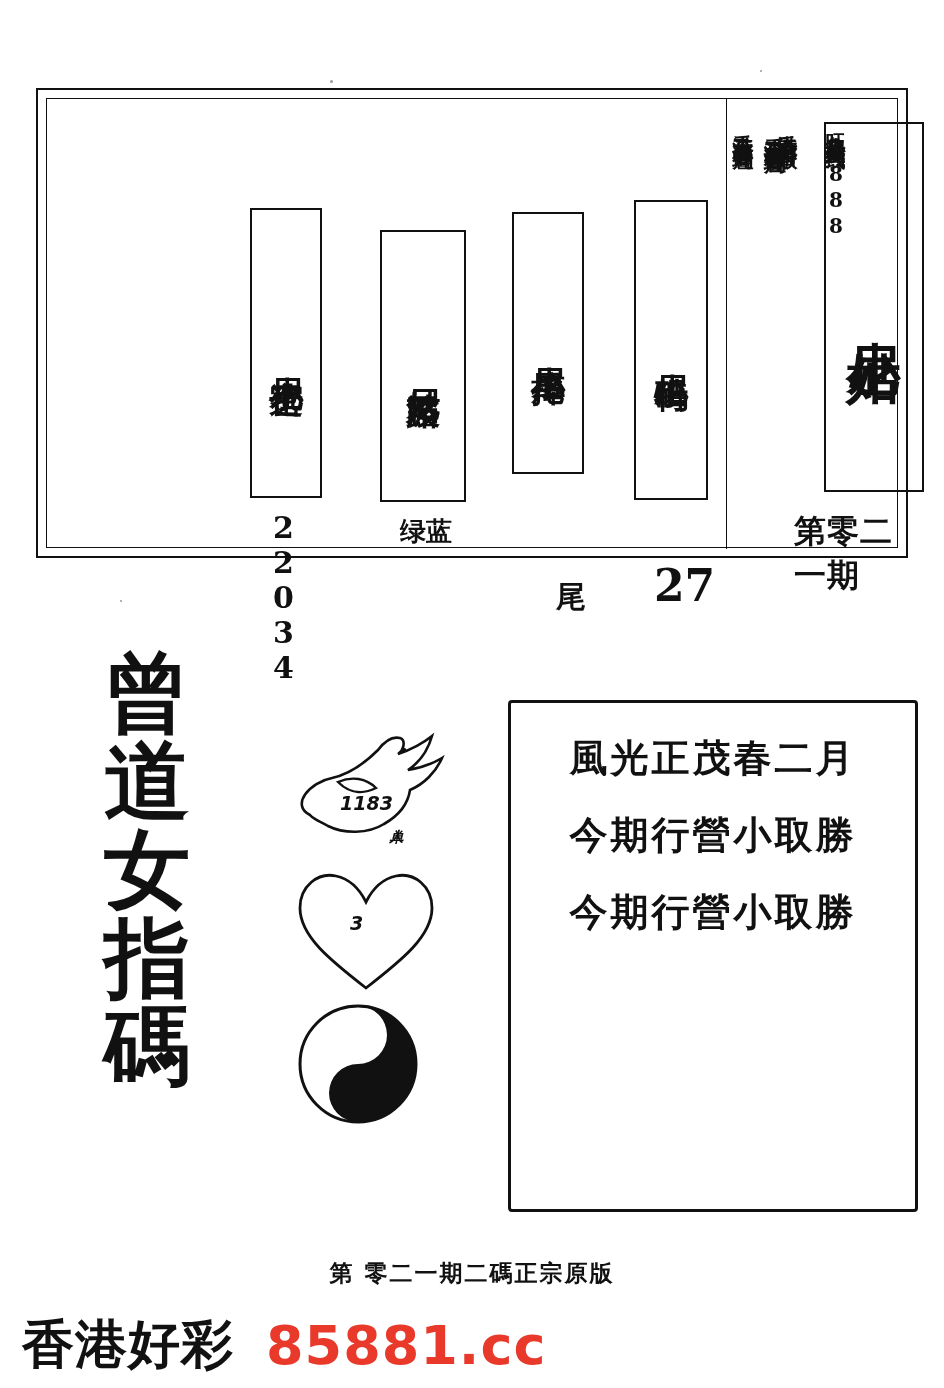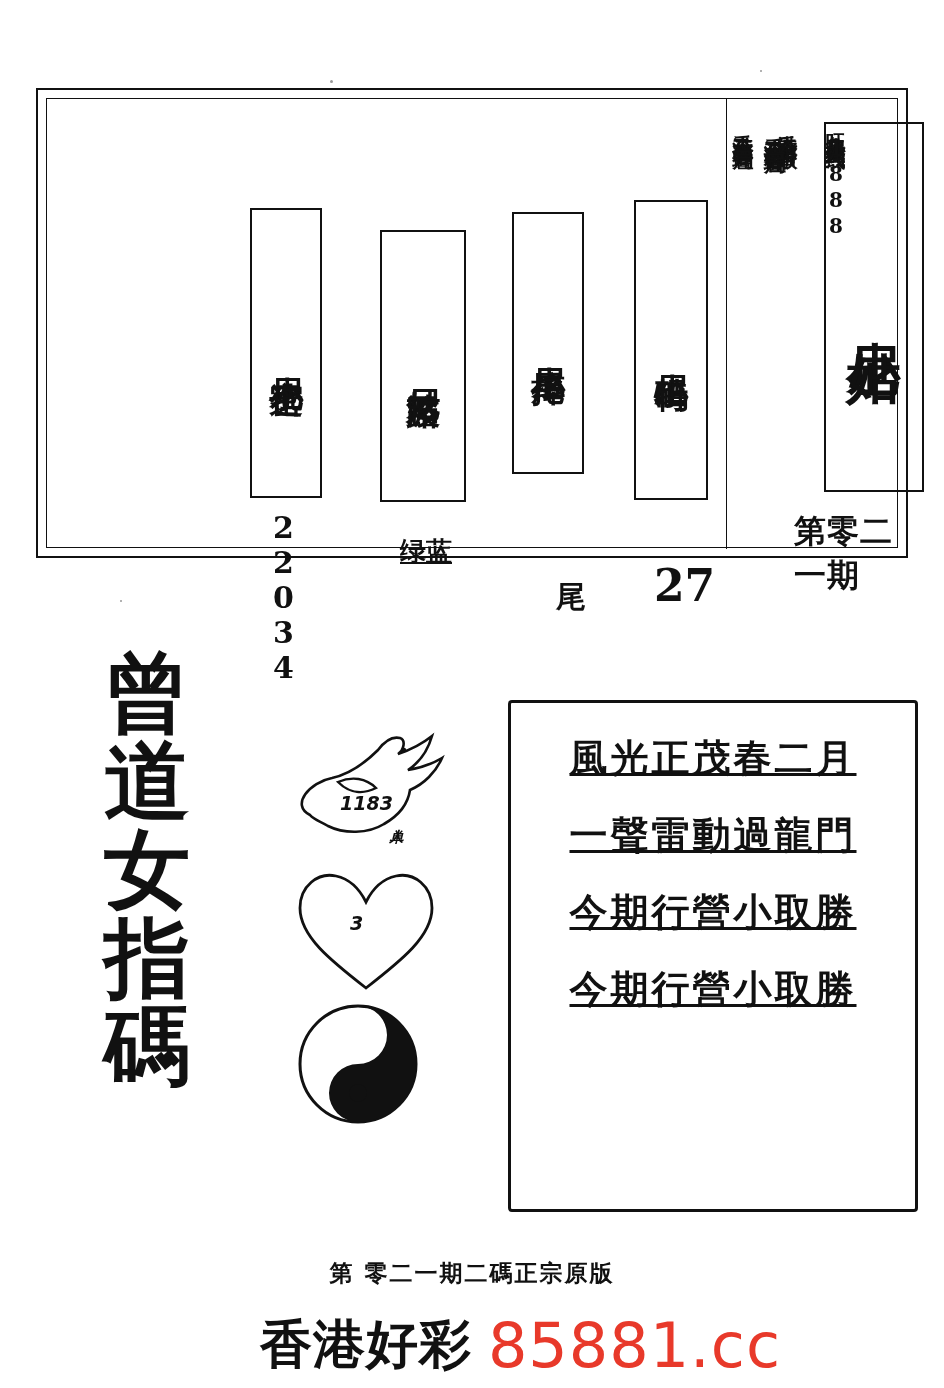--- a/index.html
+++ b/index.html
@@ -70,21 +70,21 @@
   #box-cuiwei{left:474px;top:122px;width:72px;height:262px;}
   #box-tema{left:596px;top:110px;width:74px;height:300px;}
 
   .tbox-label{
     position:absolute;
     font-size:26px;font-weight:bold;
     writing-mode:vertical-rl;text-orientation:upright;
     white-space:nowrap;
   }
   #lbl-22034{left:228px;top:420px;font-size:30px;}
-  #lbl-lvlan{left:362px;top:444px;writing-mode:horizontal-tb;font-size:26px;text-decoration:underline;}
+  #lbl-lvlan{left:362px;top:424px;writing-mode:horizontal-tb;font-size:26px;}
   #lbl-wei{left:512px;top:470px;font-size:30px;}
   #lbl-27{left:616px;top:470px;writing-mode:horizontal-tb;font-size:44px;font-weight:bold;}
 
   
   .right-org{
     position:absolute;left:726px;top:30px;height:360px;
     font-size:22px;font-weight:bold;
   }
   .right-title-box{
     position:absolute;left:786px;top:32px;width:100px;height:370px;
@@ -122,52 +122,51 @@
   }
   #num-dove{left:60px;top:92px;}
   #num-dan{left:108px;top:118px;font-size:14px;writing-mode:vertical-rl;text-orientation:upright;}
   #num-heart{left:70px;top:212px;}
   #num-yin{left:52px;top:336px;font-size:20px;color:#fff;}
 
   .poem-box{
     position:absolute;left:508px;top:700px;width:410px;height:512px;
     border:3px solid #111;border-radius:4px;box-sizing:border-box;
     padding:30px 18px 10px 18px;
-    text-decoration:underline;
   }
   .poem-line{
     font-size:38px;
     font-weight:bold;
     text-align:center;
     letter-spacing:3px;
     margin-bottom:26px;
     font-family:"DejaVu Serif", serif;
     white-space:nowrap;
   }
 
   .footer-note{
     position:absolute;left:0;top:1258px;width:944px;text-align:center;
     font-size:23px;font-weight:bold;letter-spacing:2px;
   }
 
   
   .wm{
     position:absolute;left:0;bottom:0;width:781px;height:86px;
-    display:flex;align-items:center;justify-content:flex-end;
+    display:flex;align-items:center;
   }
   .wm-cn{
     margin-left:22px;
     font-size:52px;font-weight:bold;
     color:#111;
     letter-spacing:1px;
     font-family:"DejaVu Sans", sans-serif;
   }
   .wm-num{
-    margin-left:16px;
-    font-size:62px;font-weight:normal;
+    margin-left:32px;
+    font-size:54px;font-weight:bold;
     color:#e8392a;
     font-family:"DejaVu Sans", sans-serif;
     letter-spacing:1px;
   }
 
   
   .speck{position:absolute;background:#999;border-radius:50%;}
 </style>
 </head>
 <body>
@@ -246,21 +245,20 @@
       <circle cx="72" cy="68" r="58" fill="#ffffff" stroke="#111" stroke-width="3"></circle>
       <path d="M72 10 A58 58 0 0 1 72 126 A29 29 0 0 1 72 68 A29 29 0 0 0 72 10 Z" fill="#111"></path>
       <circle cx="72" cy="39" r="9" fill="#ffffff"></circle>
       <circle cx="72" cy="97" r="9" fill="#111"></circle>
     </svg>
     <span class="sym-num" id="num-yin">27</span>
   </div>
 
   <div class="poem-box">
     <div class="poem-line">風光正茂春二月</div>
-    <div class="poem-line">一聲雷動過龍門</div>
     <div class="poem-line">今期行營小取勝</div>
     <div class="poem-line">今期行營小取勝</div>
   </div>
 
   <div class="footer-note">第 零二一期二碼正宗原版</div>
 
   <div class="wm">
     <span class="wm-cn">香港好彩</span>
     <span class="wm-num" style="color: rgb(232, 57, 42);">85881.cc</span>
   </div>

